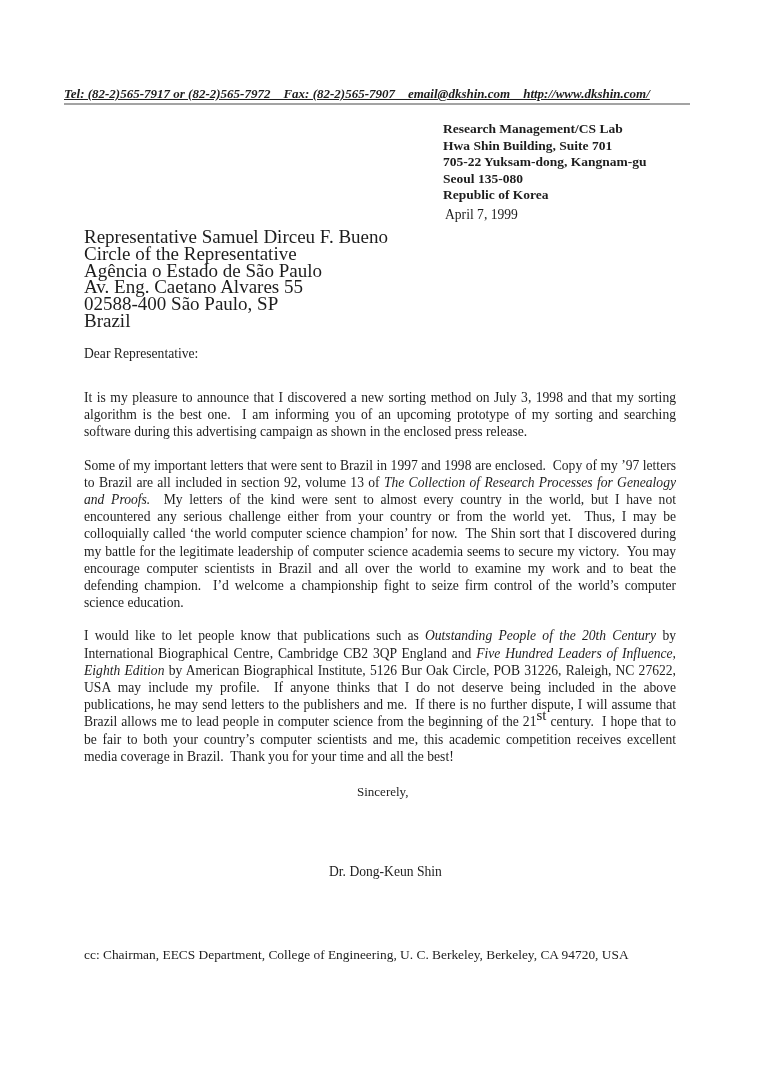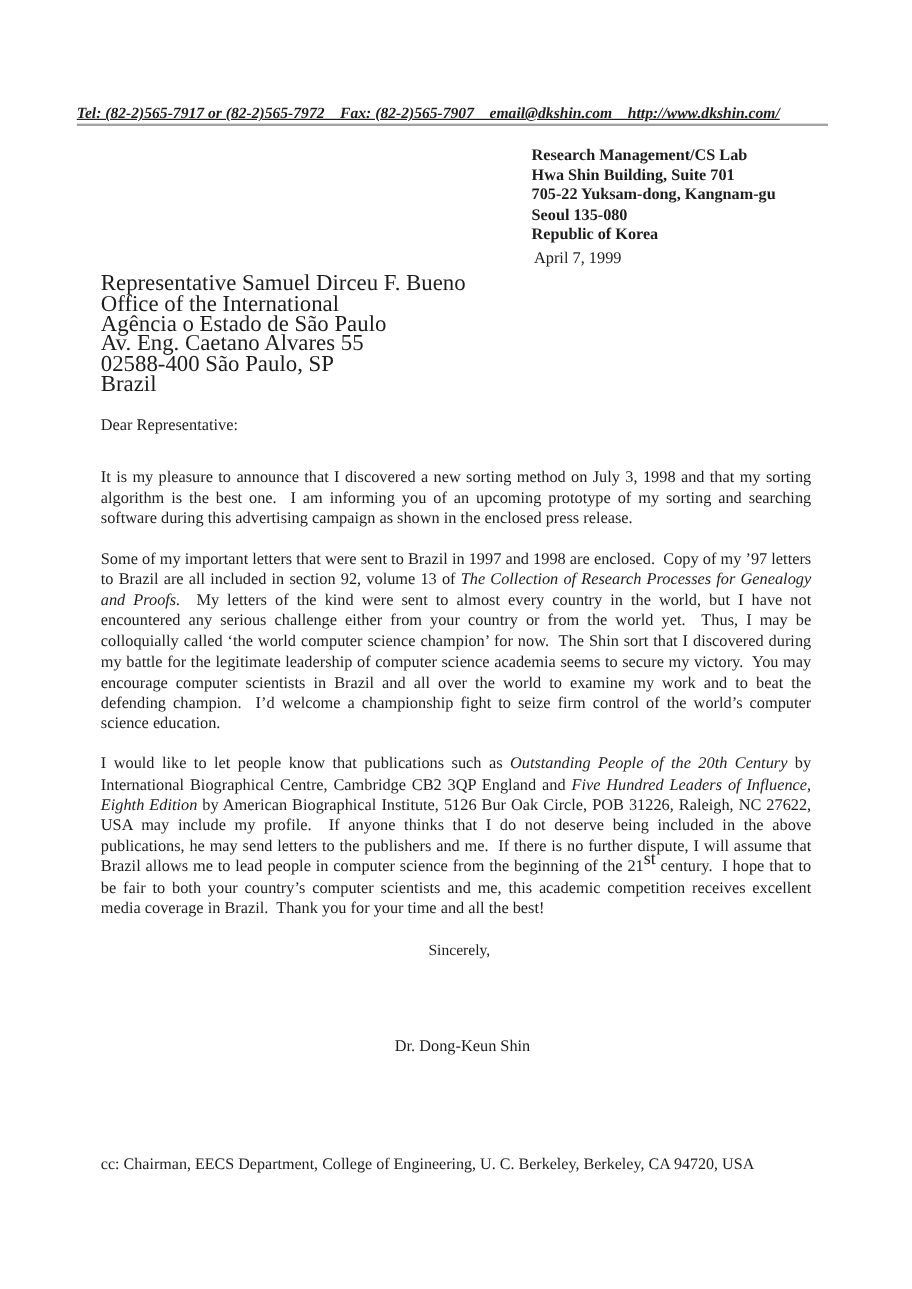--- a/index.html
+++ b/index.html
@@ -64,21 +64,20 @@
 
   .signature-line {
     left: 329px; top: 863px;
     font-size: 13.6px; line-height: 17px;
   }
 
   .cc-line {
     left: 84px; top: 946px; width: 660px;
     font-size: 13.4px; line-height: 17px;
     white-space: nowrap;
-    margin-top: 15px;
   }
 </style>
 </head>
 <body>
 
 <div class="page">
 
   <div class="abs contact-header">
     <span class="txt">Tel: (82-2)565-7917 or (82-2)565-7972&nbsp; &nbsp; Fax: (82-2)565-7907&nbsp; &nbsp; email@dkshin.com&nbsp; &nbsp; http://www.dkshin.com/</span>
   </div>
@@ -88,21 +87,21 @@
     <div>Hwa Shin Building, Suite 701</div>
     <div>705-22 Yuksam-dong, Kangnam-gu</div>
     <div>Seoul 135-080</div>
     <div>Republic of Korea</div>
   </div>
 
   <div class="abs date-line">April 7, 1999</div>
 
   <div class="abs recipient-block">
     <div>Representative Samuel Dirceu F. Bueno</div>
-    <div>Office of the International</div>
+    <div>Circle of the Representative</div>
     <div>Agência o Estado de São Paulo</div>
     <div>Av. Eng. Caetano Alvares 55</div>
     <div>02588-400 São Paulo, SP</div>
     <div>Brazil</div>
   </div>
 
   <div class="abs salutation">Dear Representative:</div>
 
   <div class="abs letter-body">
     <p><span>It is my pleasure to announce that I discovered a new sorting method on July 3, 1998 and that my sorting algorithm is the best one.&nbsp; I am informing you of an upcoming prototype of my sorting and searching software during this advertising campaign as shown in the enclosed press release.</span></p>

